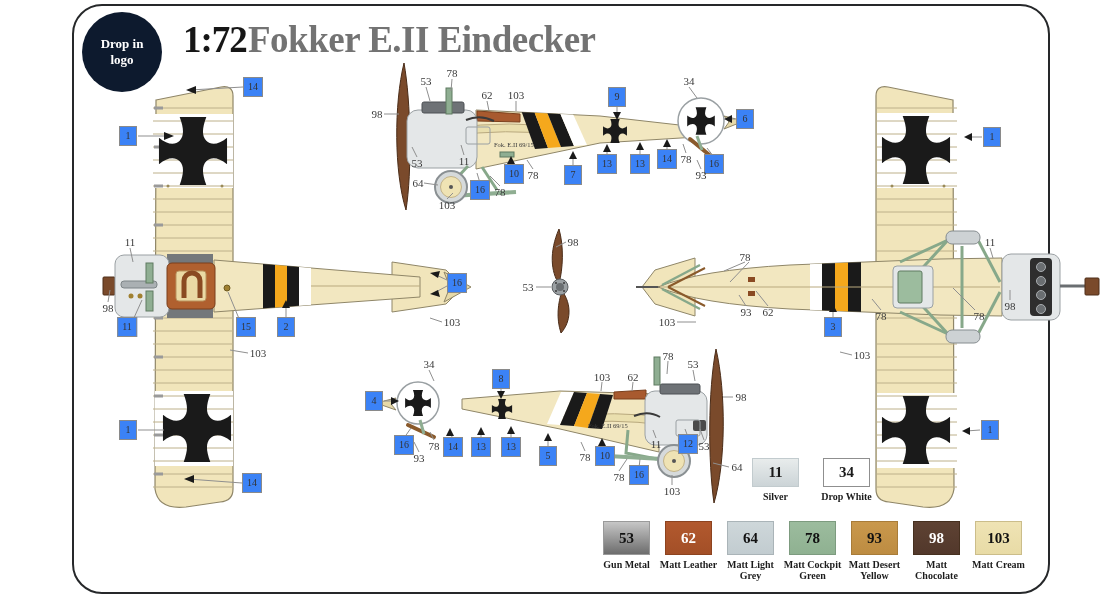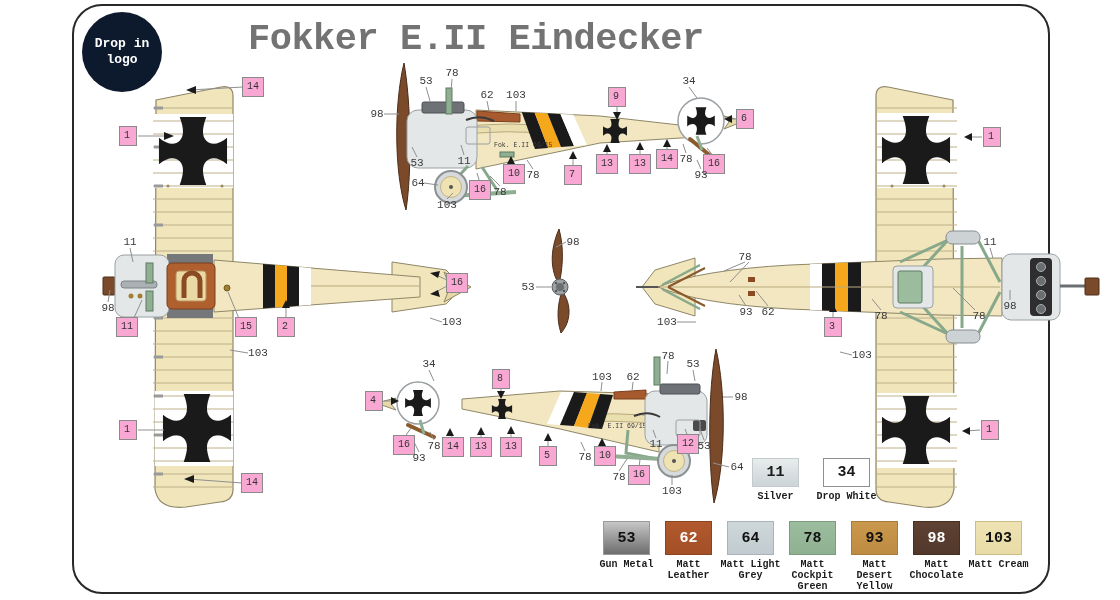--- a/index.html
+++ b/index.html
@@ -1,37 +1,37 @@
 <!DOCTYPE html>
 <html><head>
 <meta charset="utf-8">
 <style>
   html,body{margin:0;padding:0;background:#fff;}
   .canvas{position:relative;width:1120px;height:600px;background:#fff;
-          font-family:Liberation Mono, monospace;overflow:hidden;}
+          font-family:Liberation Serif, serif;overflow:hidden;}
   .sheet{position:absolute;left:72px;top:4px;width:974px;height:586px;
          border:2px solid #26282a;border-radius:30px;background:#fff;}
   .illustration{position:absolute;left:0;top:0;z-index:1;}
   .logo{position:absolute;left:82px;top:12px;width:80px;height:80px;border-radius:50%;
         background:#0d1a2e;color:#fff;display:flex;flex-direction:column;align-items:center;
         justify-content:center;font-size:13px;font-weight:bold;line-height:16px;z-index:4;text-align:center;}
   .scale-label{position:absolute;left:183px;top:18px;font-size:37px;font-weight:bold;
         color:#161616;letter-spacing:-1px;z-index:4;}
   .main-title{position:absolute;left:248px;top:18px;font-size:37px;font-weight:bold;
         color:#737373;letter-spacing:-0.5px;z-index:4;}
   .subtitle{position:absolute;left:563px;top:30px;font-size:10.5px;font-weight:bold;
         color:#1c1c1c;z-index:4;}
   .graphics-box{position:absolute;left:85px;top:521px;width:478px;height:61px;
         border:1.5px solid #e8706f;border-radius:16px;display:flex;align-items:center;
         justify-content:center;font-size:12.5px;font-weight:bold;color:#222;z-index:4;background:#fff;}
   .callout-layer{position:absolute;left:0;top:0;width:1120px;height:600px;z-index:3;pointer-events:none;}
   .callout{position:absolute;transform:translate(-50%,-50%);font-size:11px;color:#3a3a3a;
         white-space:nowrap;}
-  .callout.boxed{background:#f9a8d4;border:1px solid #8a8a8a;padding:3px 4px;font-size:10px;
-        color:#333;line-height:12px;min-width:8px;}
+  .callout.boxed{background:#3b82f6;border:1px solid #8a8a8a;padding:3px 4px;font-size:10px;
+        color:#333;line-height:12px;min-width:8px;text-align:center;}
   .paint-row{position:absolute;display:flex;z-index:4;}
   .paint-row-extra{left:752px;top:458px;gap:24px;}
   .paint-row-main{left:603px;top:521px;gap:15px;}
   .swatch{width:47px;}
   .swatch-box{width:47px;display:flex;align-items:center;justify-content:center;
         font-weight:bold;font-size:15px;border:1px solid #999;box-sizing:border-box;}
   .paint-row-extra .swatch-box{height:29px;}
   .paint-row-main .swatch-box{height:34px;}
   .swatch-name{width:64px;margin-left:-8.5px;margin-top:4px;text-align:center;
         font-size:10px;font-weight:bold;color:#1c1c1c;line-height:11px;}
@@ -262,20 +262,21 @@
       <polygon points="511,426 507,434 515,434"></polygon>
         <polygon points="450,428 446,436 454,436"></polygon>
       <polygon points="602,438 598,446 606,446"></polygon>
     </g>
   </svg>
 
   <div class="logo">
     <span>Drop in</span>
     <span>logo</span>
   </div>
+  <div class="scale-label">1:72</div>
   <div class="main-title">Fokker E.II Eindecker</div>
 
   <div class="callout-layer">
       <div class="callout boxed" style="left: 253px; top: 87px;">14</div>
       <div class="callout boxed" style="left: 128px; top: 136px;">1</div>
       <div class="callout" style="left: 130px; top: 242px;">11</div>
       <div class="callout" style="left: 108px; top: 308px;">98</div>
       <div class="callout boxed" style="left: 127px; top: 327px;">11</div>
       <div class="callout boxed" style="left: 246px; top: 327px;">15</div>
       <div class="callout boxed" style="left: 286px; top: 327px;">2</div>

